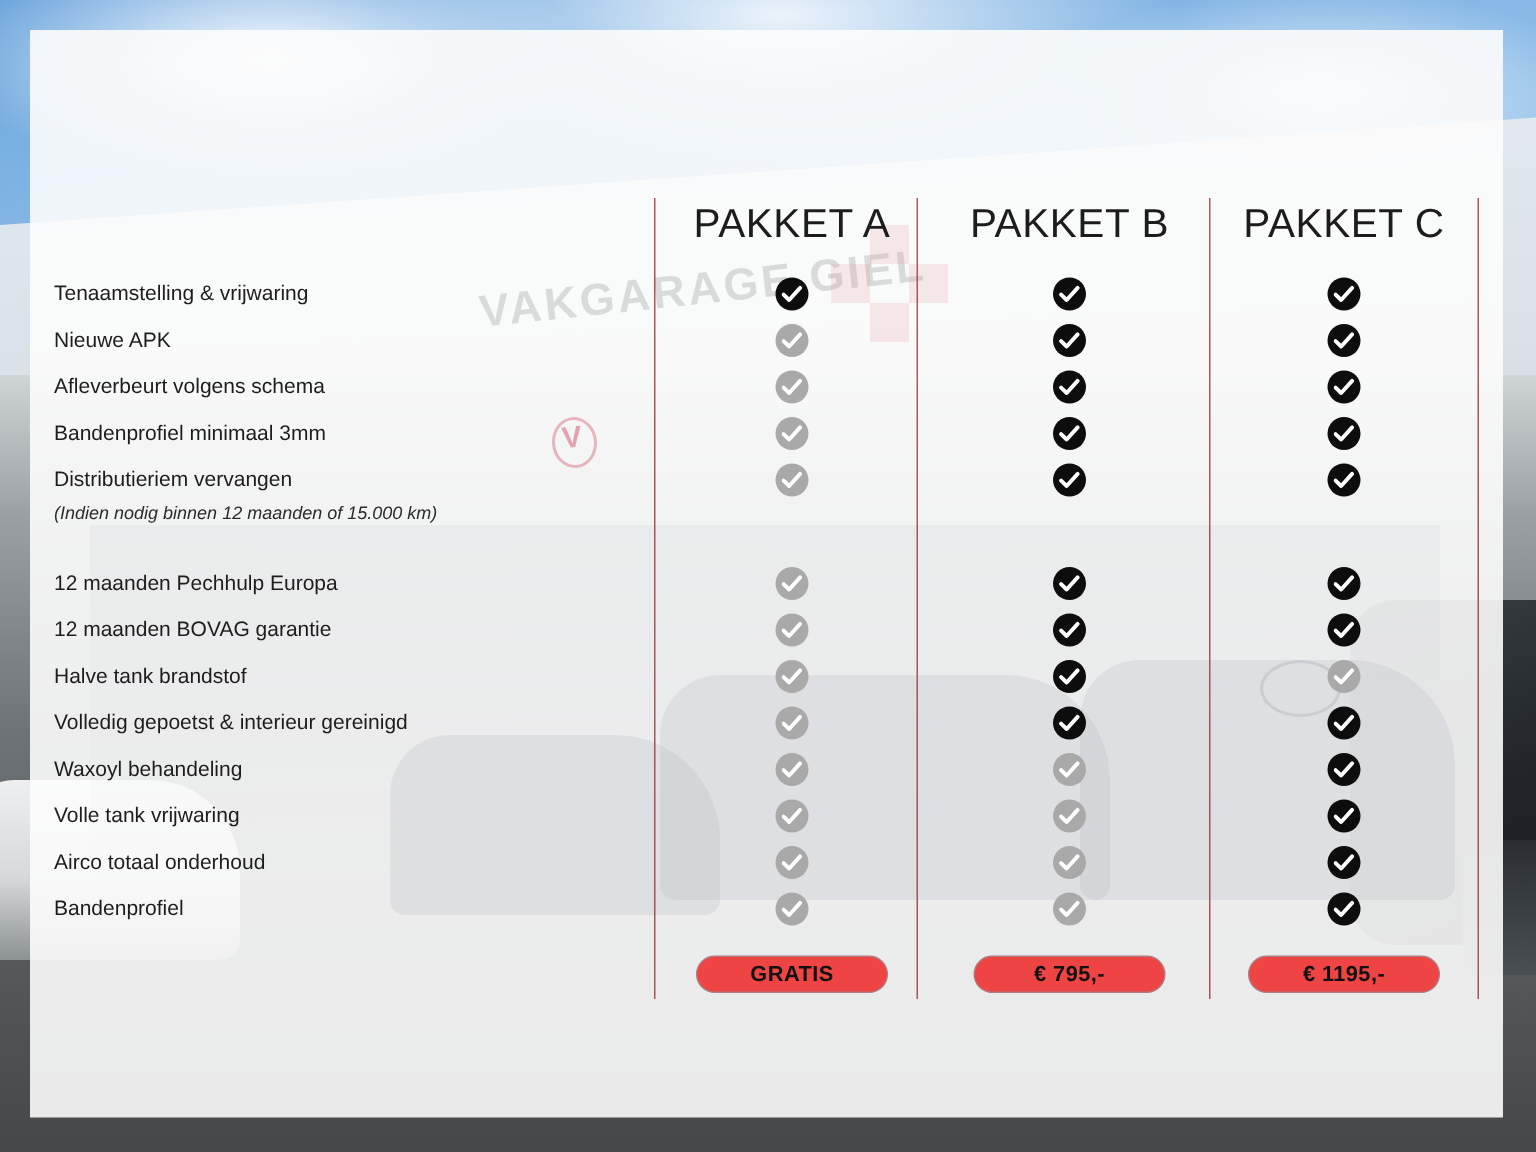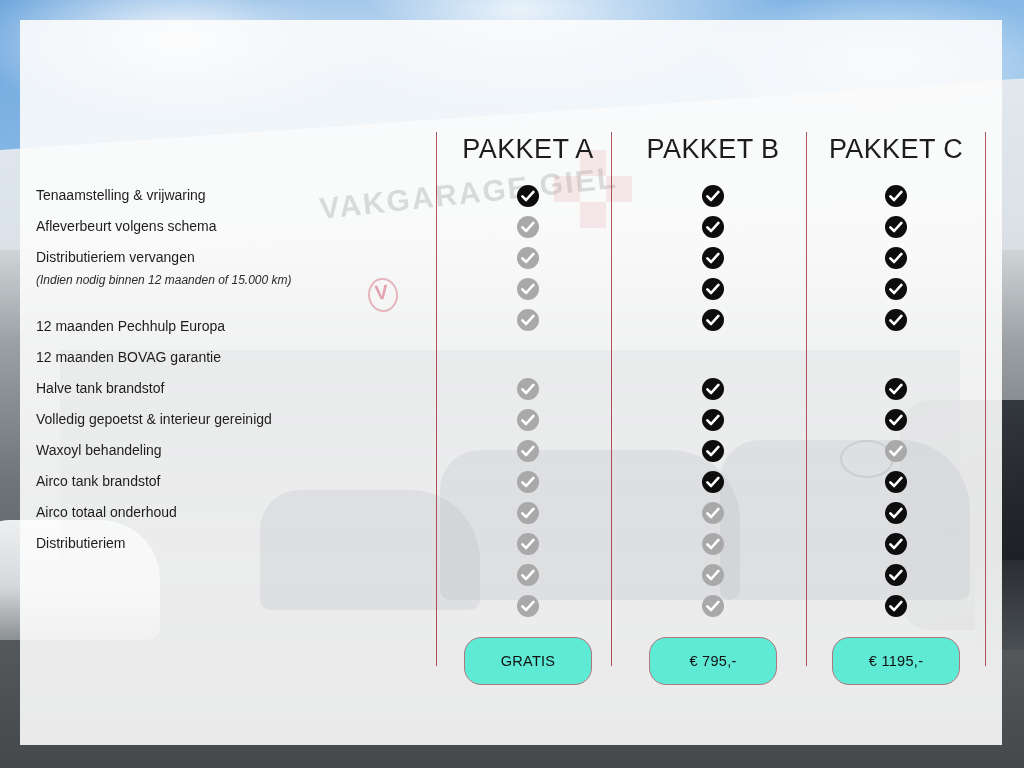--- a/index.html
+++ b/index.html
@@ -161,27 +161,27 @@
     position: relative;
   }
   .check.on  { background: #0d0d0d; }
   .check.off { background: #a9a9a9; }
   .check svg { position: absolute; left: 4px; top: 5px; }
 
   
   .price-pill {
     position: absolute;
     top: 617px;
-    width: 128px; height: 48px;
+    width: 128px; height: 25px;
     margin-left: 31px;
     border: 1.6px solid #b0797f;
     border-radius: 17px;
-    background: #5eead4;
+    background: #ef4444;
     display: flex; align-items: center; justify-content: center;
-    font-size: 14.5px; font-weight: normal; color: #111;
+    font-size: 14.5px; font-weight: bold; color: #111;
     letter-spacing: .3px;
     box-sizing: border-box;
   }
 </style>
 </head>
 <body>
 
 <div id="stage">
 
   <div class="bg-sky"></div>
@@ -209,32 +209,34 @@
     <div class="divider" style="left:591px;"></div>
     <div class="divider" style="left:786px;"></div>
     <div class="divider" style="left:965px;"></div>
 
     <div class="col-head" style="left:413px;">PAKKET A</div>
     <div class="col-head" style="left:781px;">PAKKET C</div>
     <div class="col-head" style="left:598px;">PAKKET B</div>
 
     <div class="feature-list">
       <div class="feature">Tenaamstelling &amp; vrijwaring</div>
+      <div class="feature">Nieuwe APK</div>
       <div class="feature">Afleverbeurt volgens schema</div>
+      <div class="feature">Bandenprofiel minimaal 3mm</div>
       <div class="feature">Distributieriem vervangen</div>
       <div class="sub-note">(Indien nodig binnen 12 maanden of 15.000 km)</div>
       <div class="group-gap"></div>
       <div class="feature">12 maanden Pechhulp Europa</div>
       <div class="feature">12 maanden BOVAG garantie</div>
       <div class="feature">Halve tank brandstof</div>
       <div class="feature">Volledig gepoetst &amp; interieur gereinigd</div>
       <div class="feature">Waxoyl behandeling</div>
-      <div class="feature">Airco tank brandstof</div>
+      <div class="feature">Volle tank vrijwaring</div>
       <div class="feature">Airco totaal onderhoud</div>
-      <div class="feature">Distributieriem</div>
+      <div class="feature">Bandenprofiel</div>
     </div>
 
     <div class="check-col" style="left:413px;">
         <div class="check-cell">
           <span class="check on">
             <svg width="14" height="13" viewBox="0 0 14 13">
               <path d="M1.4 6.4 L5.1 10.0 L12.4 1.9" stroke="#ffffff" stroke-width="2.6" fill="none" stroke-linecap="round" stroke-linejoin="round"></path>
             </svg>
           </span>
         </div>

